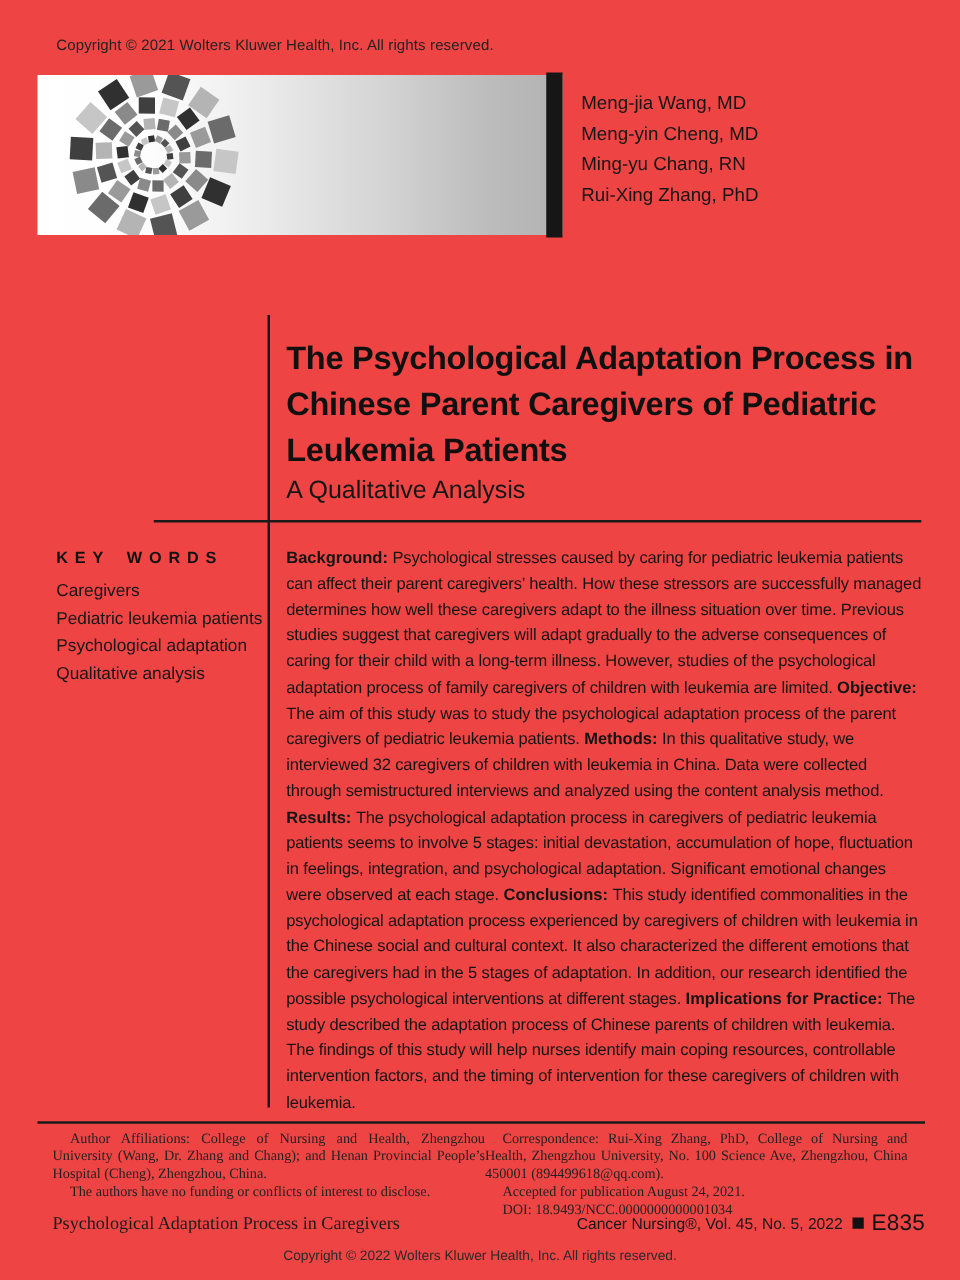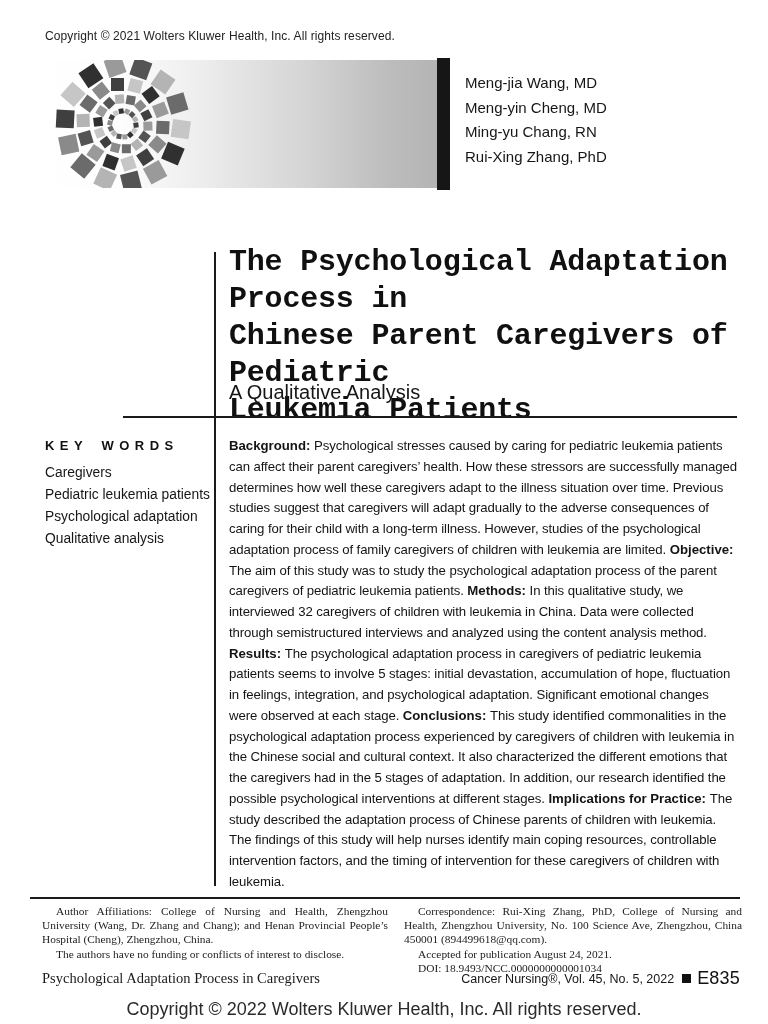--- a/index.html
+++ b/index.html
@@ -2,21 +2,21 @@
 <html><head>
 <meta charset="utf-8">
 <style>
   * { margin: 0; padding: 0; box-sizing: border-box; }
   html, body { background: #e8e8e8; }
   body { font-family: "Liberation Sans", sans-serif; }
   .page {
     position: relative;
     width: 768px; height: 1024px;
     margin: 0 auto;
-    background: #ffffff;
+    background: #ef4444;
     color: #1a1a1a;
     overflow: hidden;
   }
 
   .top-copyright {
     position: absolute; left: 45px; top: 29px;
     font-size: 12px; color: #222; letter-spacing: .1px;
   }
 
   .banner {
@@ -33,23 +33,23 @@
   .authors {
     position: absolute; left: 465px; top: 71px;
     font-size: 15px; line-height: 24.5px; color: #161616;
   }
 
   .title-rule-v {
     position: absolute; left: 214px; top: 252px;
     width: 2px; height: 634px; background: #1a1a1a;
   }
   .article-title {
-    position: absolute; left: 229px; top: 244px; width: 525px;
-    font-family: Liberation Mono, monospace;
-    font-size: 30px; line-height: 37px; font-weight: 600;
+    position: absolute; left: 229px; top: 268px; width: 525px;
+    font-family: Liberation Sans, sans-serif;
+    font-size: 26px; line-height: 37px; font-weight: 600;
     color: #101010; letter-spacing: -0.2px;
   }
   .article-subtitle {
     position: absolute; left: 229px; top: 381px;
     font-size: 20px; color: #161616;
   }
   .head-rule-h {
     position: absolute; left: 123px; top: 416px;
     width: 614px; height: 2px; background: #1a1a1a;
   }
@@ -69,21 +69,21 @@
   .abstract b { font-weight: bold; letter-spacing: 0; }
 
   .foot-rule {
     position: absolute; left: 30px; top: 897px;
     width: 710px; height: 2px; background: #1a1a1a;
   }
   .footnotes {
     position: absolute; left: 42px; top: 904px; width: 700px;
     font-family: "Liberation Serif", serif;
     font-size: 11.4px; line-height: 14.2px; color: #222;
-    display: flex; gap: 16px;
+    display: flex; 
   }
   .footnotes .col-left  { width: 346px; text-align: justify; }
   .footnotes .col-right { width: 338px; text-align: justify; }
   .footnotes p { text-indent: 14px; }
 
   .running-footer {
     position: absolute; left: 42px; right: 28px; top: 968px;
     display: flex; align-items: baseline; justify-content: space-between;
   }
   .running-title {
@@ -92,21 +92,21 @@
   }
   .journal-ref { font-size: 12.5px; color: #161616; display: inline-flex; align-items: center; }
   .journal-ref .sq {
     display: inline-block; width: 9px; height: 9px;
     background: #111; margin: 0 6px 0 8px;
   }
   .journal-ref .pageno { font-size: 18px; letter-spacing: .2px; color: #111; }
 
   .bottom-copyright {
     position: absolute; left: 0; right: 0; top: 999px;
-    text-align: center; font-size: 18px; color: #2a2a2a;
+    text-align: center; font-size: 11px; color: #2a2a2a;
   }
 </style>
 </head>
 <body>
 
 <div class="page">
 
   <div class="top-copyright">Copyright © 2021 Wolters Kluwer Health, Inc. All rights reserved.</div>
 
   <div class="banner">

